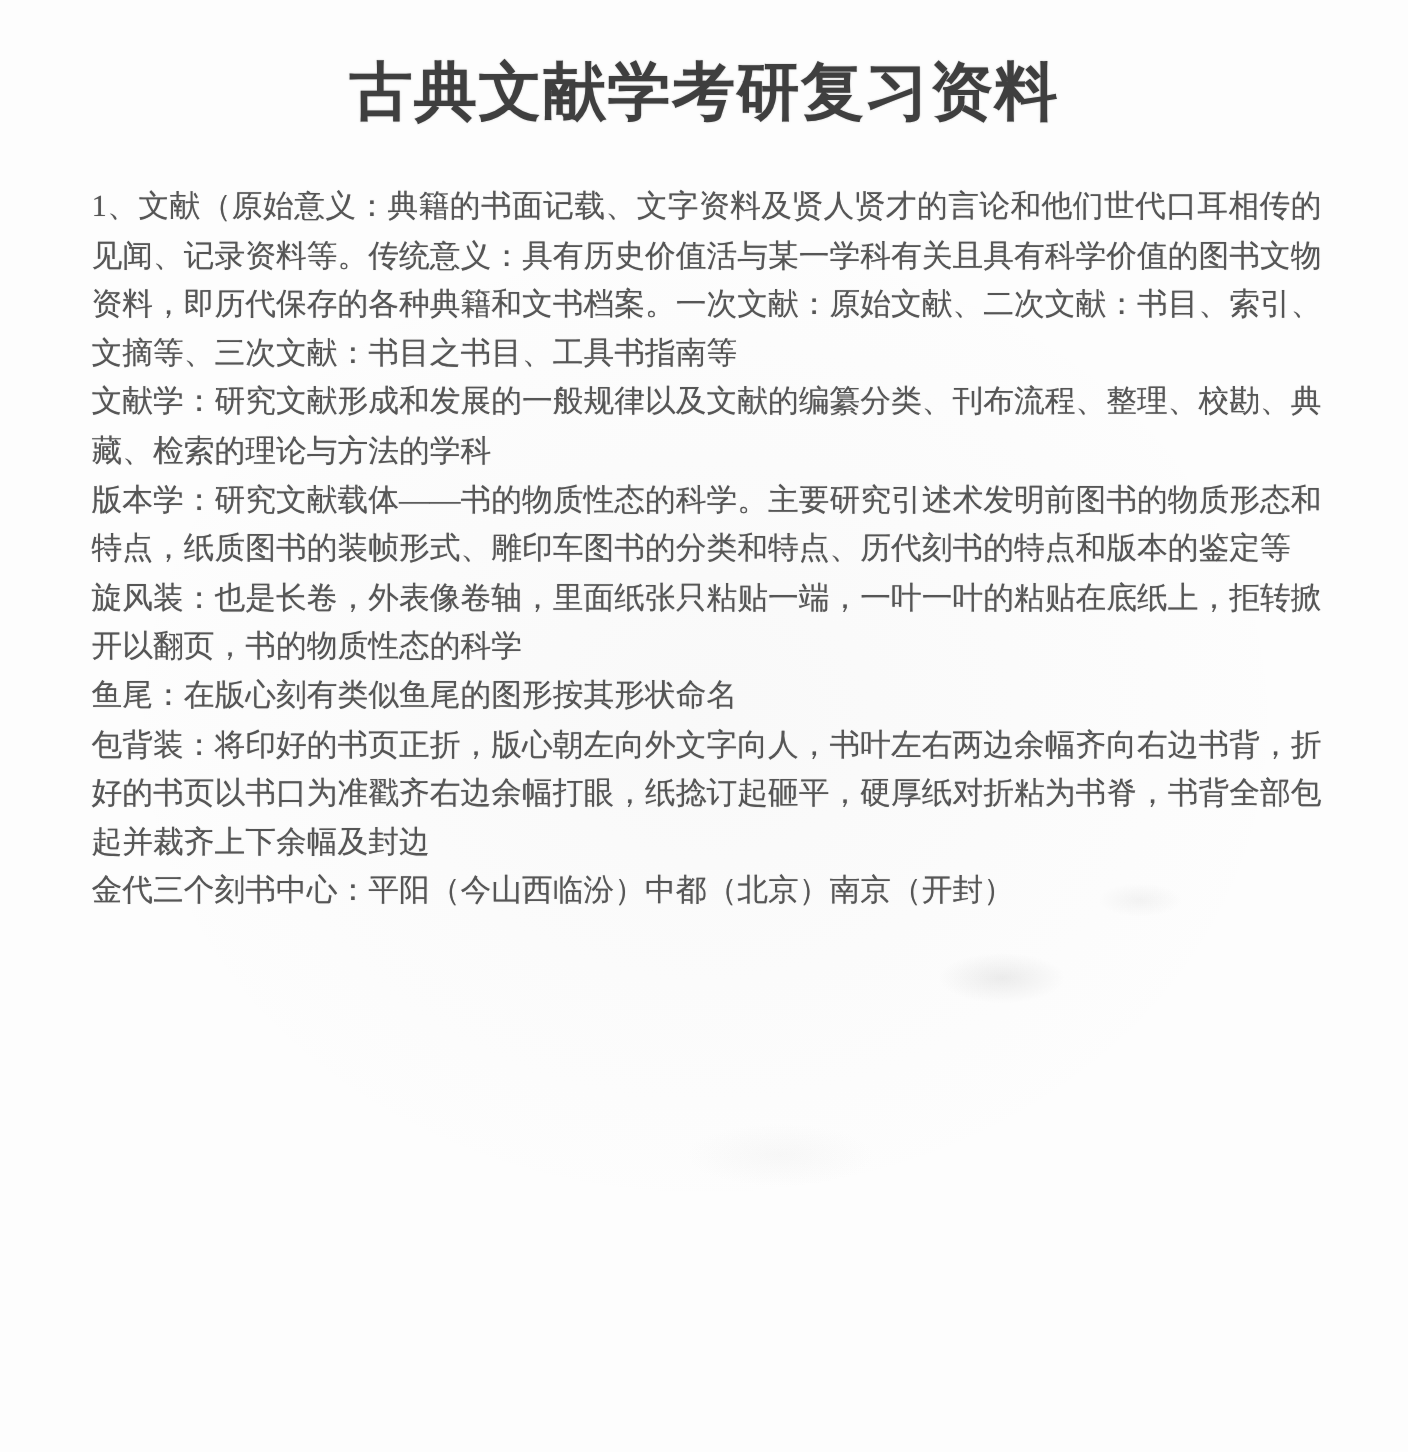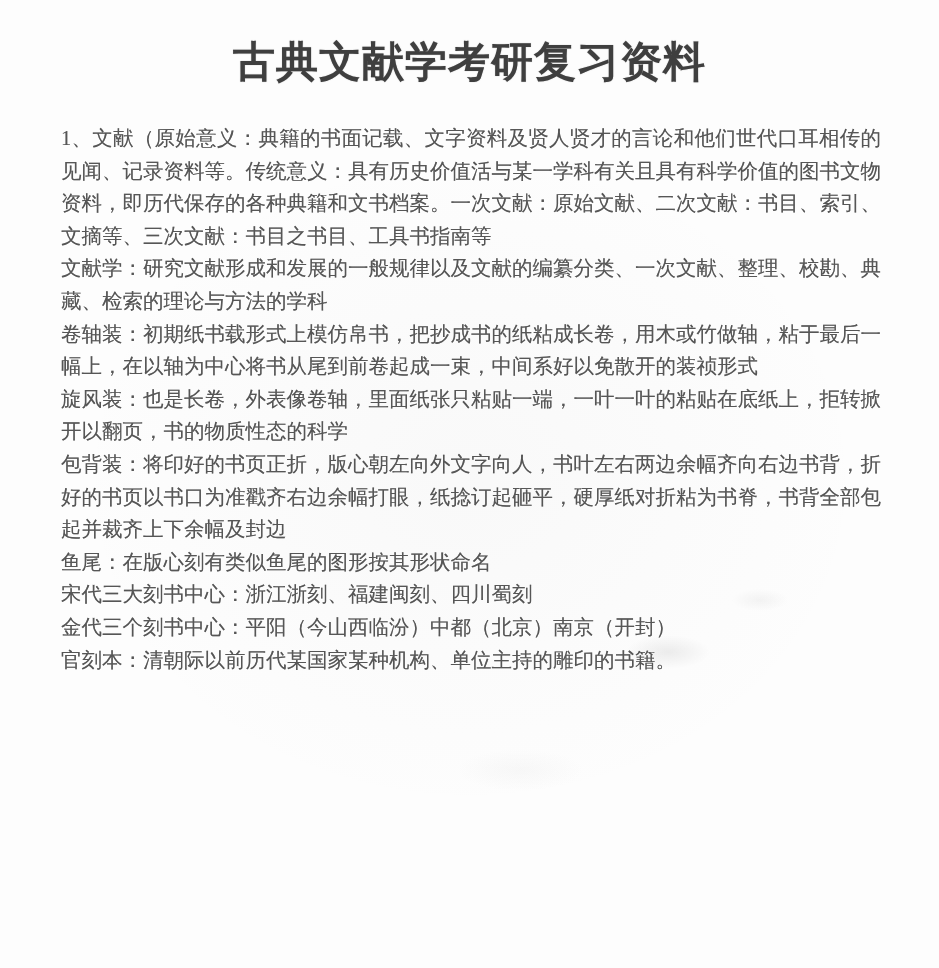--- a/index.html
+++ b/index.html
@@ -57,23 +57,21 @@
   }
 </style>
 </head>
 <body>
 
 <div class="page">
   <h1 class="doc-title">古典文献学考研复习资料</h1>
 
   <div class="doc-body">
     <p>1、文献（原始意义：典籍的书面记载、文字资料及贤人贤才的言论和他们世代口耳相传的见闻、记录资料等。传统意义：具有历史价值活与某一学科有关且具有科学价值的图书文物资料，即历代保存的各种典籍和文书档案。一次文献：原始文献、二次文献：书目、索引、文摘等、三次文献：书目之书目、工具书指南等</p>
-    <p>文献学：研究文献形成和发展的一般规律以及文献的编纂分类、一次文献、整理、校勘、典藏、检索的理论与方法的学科</p>
-    <p>卷轴装：初期纸书载形式上模仿帛书，把抄成书的纸粘成长卷，用木或竹做轴，粘于最后一幅上，在以轴为中心将书从尾到前卷起成一束，中间系好以免散开的装祯形式</p>
+    <p>文献学：研究文献形成和发展的一般规律以及文献的编纂分类、刊布流程、整理、校勘、典藏、检索的理论与方法的学科</p>
+    <p>版本学：研究文献载体——书的物质性态的科学。主要研究引述术发明前图书的物质形态和特点，纸质图书的装帧形式、雕印车图书的分类和特点、历代刻书的特点和版本的鉴定等</p>
     <p>旋风装：也是长卷，外表像卷轴，里面纸张只粘贴一端，一叶一叶的粘贴在底纸上，拒转掀开以翻页，书的物质性态的科学</p>
+    <p>鱼尾：在版心刻有类似鱼尾的图形按其形状命名</p>
     <p>包背装：将印好的书页正折，版心朝左向外文字向人，书叶左右两边余幅齐向右边书背，折好的书页以书口为准戳齐右边余幅打眼，纸捻订起砸平，硬厚纸对折粘为书脊，书背全部包起并裁齐上下余幅及封边</p>
-    <p>鱼尾：在版心刻有类似鱼尾的图形按其形状命名</p>
-    <p>宋代三大刻书中心：浙江浙刻、福建闽刻、四川蜀刻</p>
     <p>金代三个刻书中心：平阳（今山西临汾）中都（北京）南京（开封）</p>
-    <p>官刻本：清朝际以前历代某国家某种机构、单位主持的雕印的书籍。</p>
 
   </div>
 </div>
 
 </body></html>

